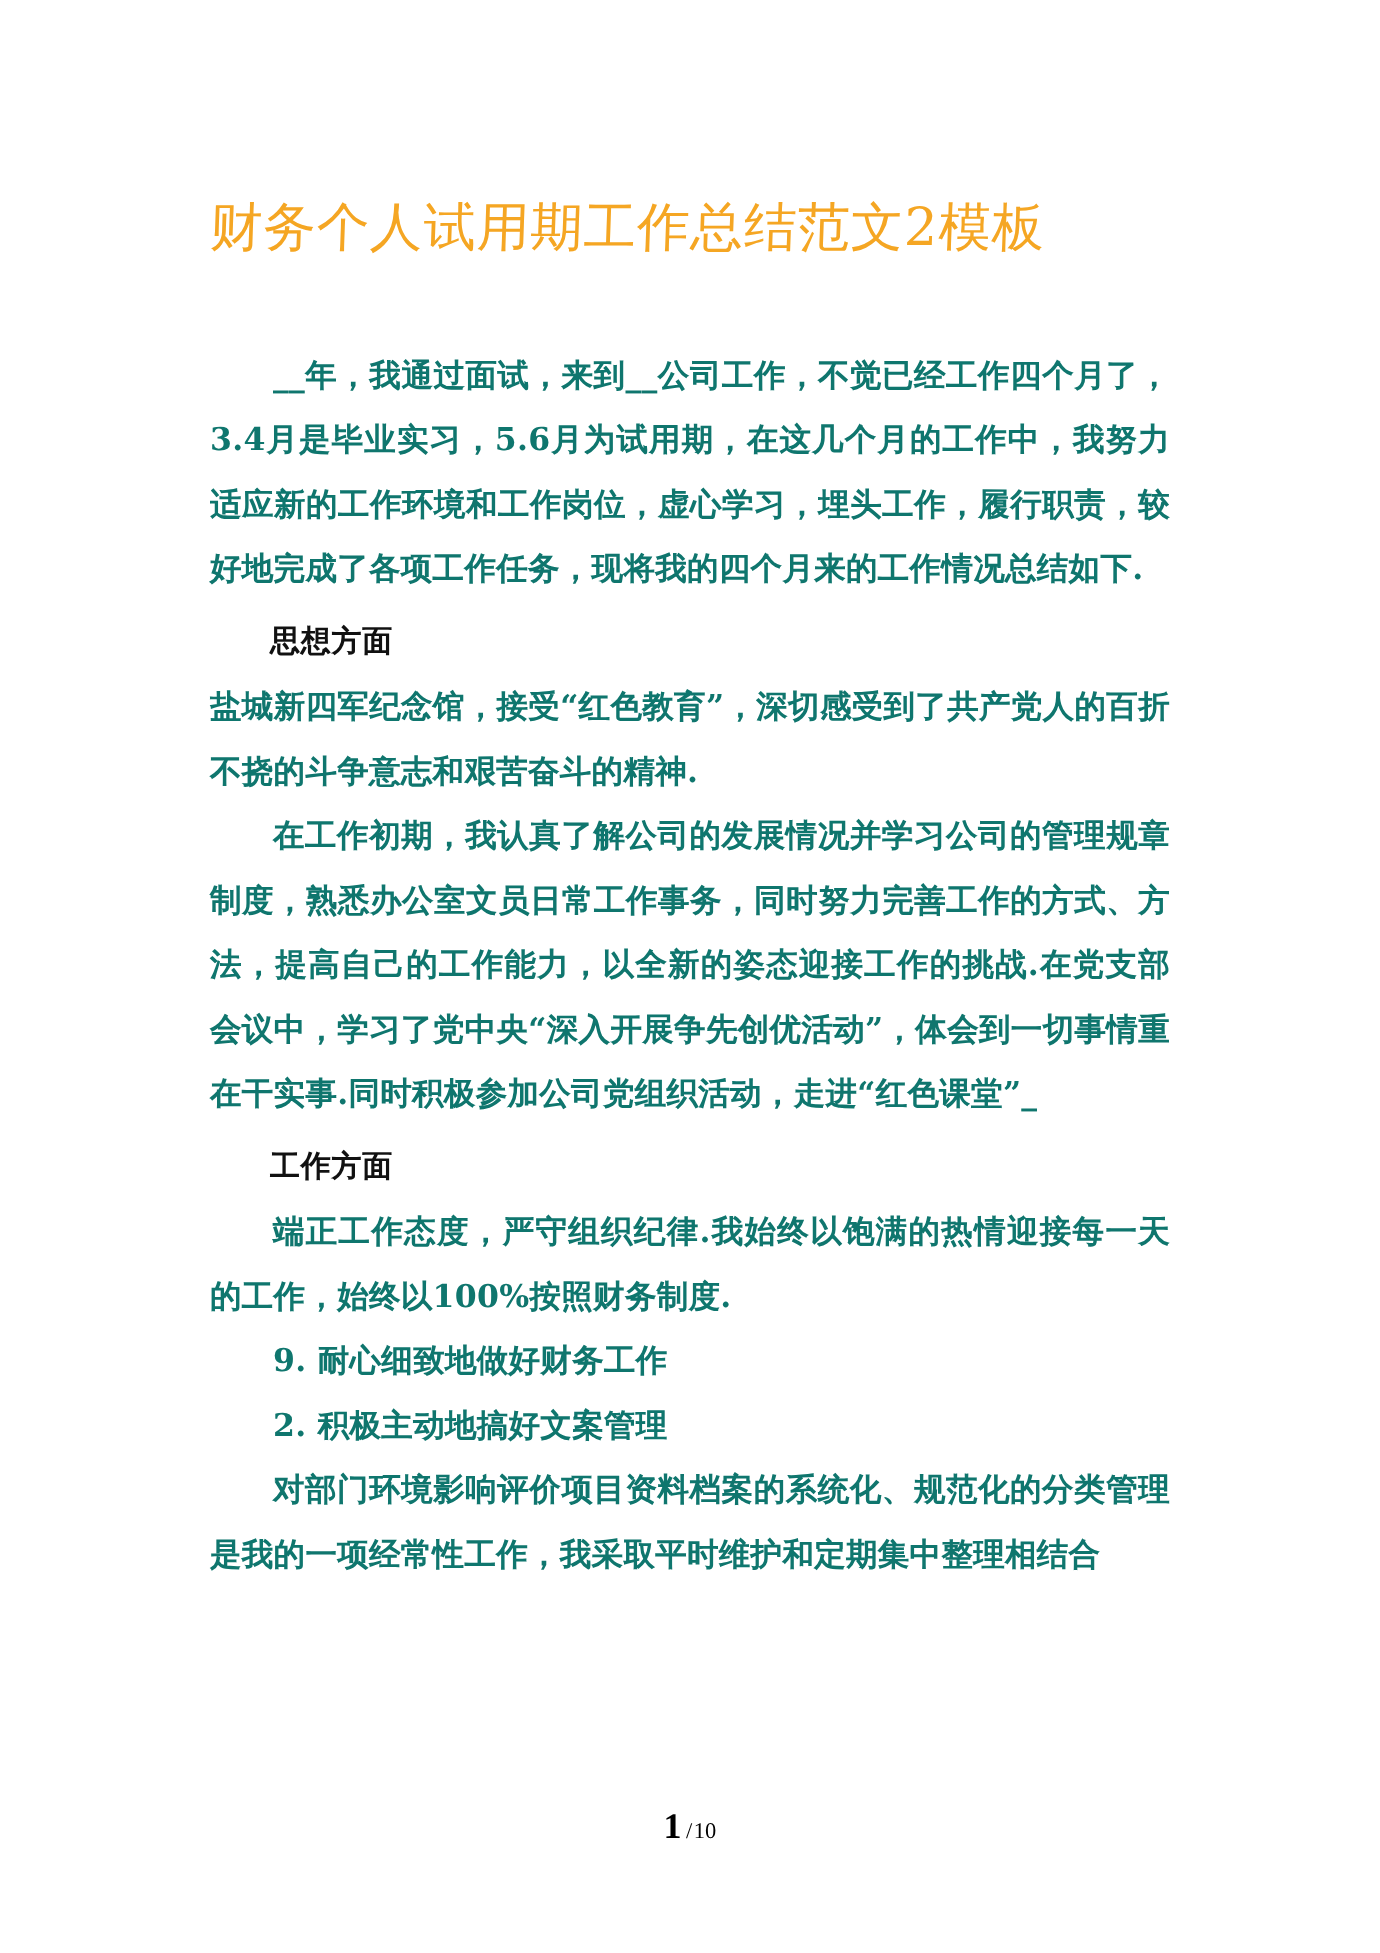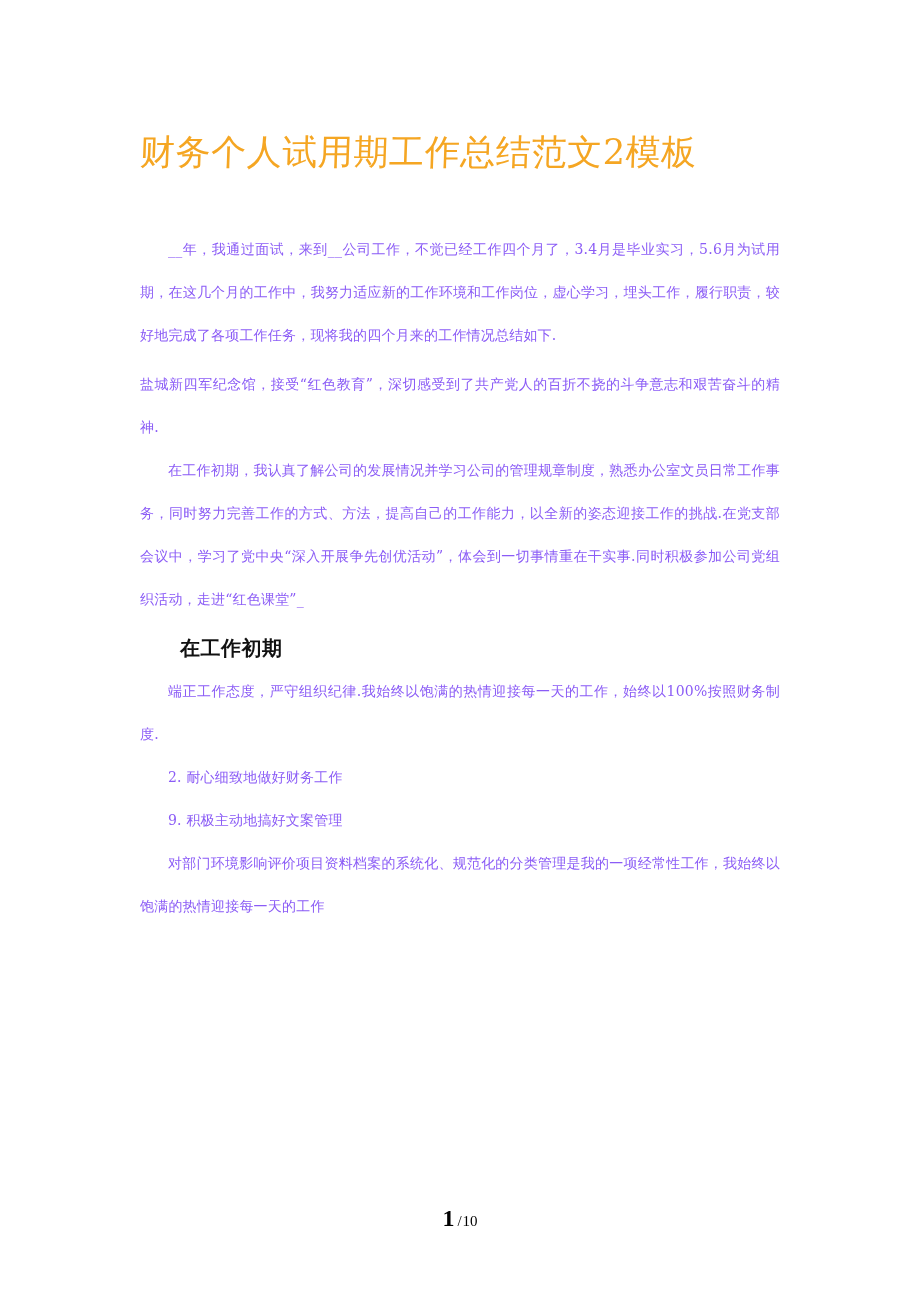--- a/index.html
+++ b/index.html
@@ -55,28 +55,29 @@
     position: absolute;
     left: 0;
     top: 228px;
     width: 640px;
   }
 
   p.para {
     margin: 0 0 0 0;
     padding: 0;
     font-family: "DejaVu Serif", "Liberation Serif", serif;
-    font-size: 14px;
+    font-size: 21px;
     line-height: 43px;
     text-indent: 2em;
     text-align: justify;
     text-justify: inter-character;
-    color: #8b5cf6;
+    color: #0f766e;
     letter-spacing: 0.2px;
     word-break: break-all;
+    font-weight: bold;
   }
 
   p.para.no-indent {
     text-indent: 0;
   }
 
   h2.section-head {
     margin: 0;
     padding: 0;
     font-family: "DejaVu Sans", "Liberation Sans", sans-serif;
@@ -120,37 +121,38 @@
   <div class="content">
 
     <h1 class="doc-title">财务个人试用期工作总结范文2模板</h1>
 
     <div class="body-block">
 
       <p class="para">__年，我通过面试，来到__公司工作，不觉已经工作四个月了，3.4月是毕业实习，5.6月为试用期，在这几个月的工作中，我努力适应新的工作环境和工作岗位，虚心学习，埋头工作，履行职责，较好地完成了各项工作任务，现将我的四个月来的工作情况总结如下.</p>
 
       <div class="spacer-sm"></div>
 
+      <h2 class="section-head">思想方面</h2>
 
       <p class="para no-indent">盐城新四军纪念馆，接受“红色教育”，深切感受到了共产党人的百折不挠的斗争意志和艰苦奋斗的精神.</p>
 
       <p class="para">在工作初期，我认真了解公司的发展情况并学习公司的管理规章制度，熟悉办公室文员日常工作事务，同时努力完善工作的方式、方法，提高自己的工作能力，以全新的姿态迎接工作的挑战.在党支部会议中，学习了党中央“深入开展争先创优活动”，体会到一切事情重在干实事.同时积极参加公司党组织活动，走进“红色课堂”_</p>
 
       <div class="spacer-sm"></div>
 
-      <h2 class="section-head">在工作初期</h2>
+      <h2 class="section-head">工作方面</h2>
 
       <p class="para">端正工作态度，严守组织纪律.我始终以饱满的热情迎接每一天的工作，始终以100%按照财务制度.</p>
 
-      <p class="para">2. 耐心细致地做好财务工作</p>
+      <p class="para">9. 耐心细致地做好财务工作</p>
 
 
-      <p class="para">9. 积极主动地搞好文案管理</p>
+      <p class="para">2. 积极主动地搞好文案管理</p>
 
-      <p class="para">对部门环境影响评价项目资料档案的系统化、规范化的分类管理是我的一项经常性工作，我始终以饱满的热情迎接每一天的工作</p>
+      <p class="para">对部门环境影响评价项目资料档案的系统化、规范化的分类管理是我的一项经常性工作，我采取平时维护和定期集中整理相结合</p>
 
     </div>
   </div>
 
   <div class="footer">
     <span class="pg-num">1</span><span class="pg-sep">/</span><span class="pg-total">10</span>
   </div>
 
 </div>
 

